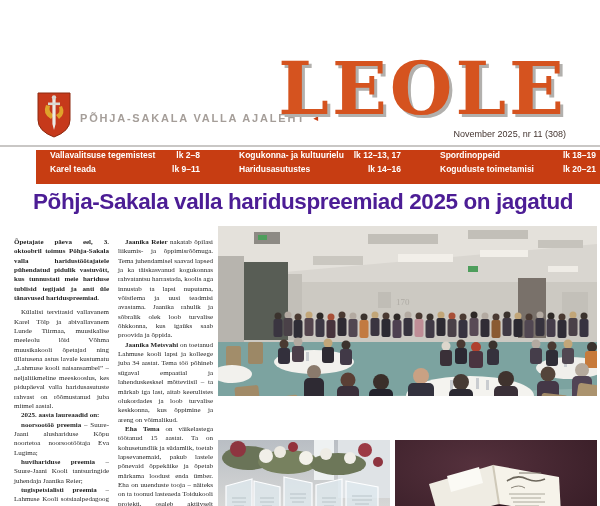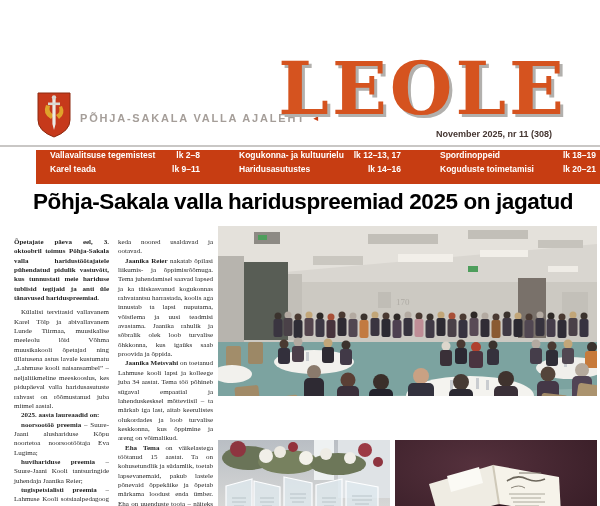--- a/index.html
+++ b/index.html
@@ -7,36 +7,36 @@
         font-family:"Liberation Serif",serif;margin-top:48px;}
 
   
   .coat{position:absolute;left:37px;top:44px;width:34px;height:46px;}
   .subtitle{position:absolute;left:80px;top:64px;font-family:"Liberation Sans",sans-serif;
             font-weight:bold;font-size:11px;letter-spacing:1.8px;color:#a59e99;white-space:nowrap;}
   .subtitle-arrow{color:#c73d12;font-size:8px;margin-left:6px;letter-spacing:0;position:relative;top:-1px;}
   .title{position:absolute;right:33px;top:0px;font-family:"DejaVu Serif",serif;font-weight:bold;
          font-size:72px;line-height:82px;letter-spacing:3px;color:#d5531f;
          text-shadow:3px 3px 0 #b2b0ad;white-space:nowrap;}
-  .issue{position:absolute;right:48px;top:81px;font-family:"Liberation Sans",sans-serif;
-         font-weight:bold;font-size:9px;color:#443530;}
+  .issue{position:absolute;right:34px;top:81px;font-family:"Liberation Sans",sans-serif;
+         font-weight:normal;font-size:9px;color:#443530;}
   .rule{position:absolute;left:0;top:97px;width:600px;height:2px;background:#c9c7c5;}
 
   
   .nav{position:absolute;left:36px;top:102px;width:574px;height:34px;background:#c73d12;
        display:flex;align-items:flex-start;justify-content:space-between;
        padding:0 14px;box-sizing:border-box;}
   .nav-col{display:flex;flex-direction:column;gap:3px;}
   .nav-col.c1{width:150px}.nav-col.c2{width:162px}.nav-col.c3{width:156px}
   .nav-row{display:flex;justify-content:space-between;font-family:"Liberation Sans",sans-serif;
            font-weight:bold;font-size:8.5px;line-height:11px;color:#fff;white-space:nowrap;}
 
   
   .headline{position:absolute;left:33px;top:140px;width:545px;font-family:"Liberation Sans",sans-serif;
-            font-weight:bold;font-size:22.5px;line-height:27px;letter-spacing:-0.4px;color:#000000;}
+            font-weight:bold;font-size:22.5px;line-height:27px;letter-spacing:-0.4px;color:#4c1d95;}
 
   
   .col{position:absolute;top:190px;width:95px;}
   .col.c1{left:14px}.col.c2{left:118px}
   .col p{margin:0;font-size:7px;line-height:9.35px;text-align:justify;color:#262626;text-indent:7px;}
   .col p.lead{font-weight:bold;margin-bottom:5px;}
   .col p.first{text-indent:0;}
   .term{font-weight:bold;}
   .laur-intro{font-weight:bold;}
 
@@ -109,21 +109,20 @@
     <p class="lead first">Õpetajate päeva eel, 3. oktoobril toimus Põhja-Sakala valla haridustöötajatele pühendatud pidulik vastuvõtt, kus tunnustati meie hariduse tublisid tegijaid ja anti üle tänavused hariduspreemiad.</p>
     <p>Külalisi tervitasid vallavanem Karel Tölp ja abivallavanem Lunde Tiirmaa, muusikalise meeleolu lõid Võhma muusikakooli õpetajad ning üllatusena astus lavale kustumatu „Lahmuse kooli naisansambel” – neljaliikmeline meeskooslus, kes pidupäeval valla haridusasutuste rahvast on rõõmustanud juba mitmel aastal.</p>
     <p class="laur-intro">2025. aasta laureaadid on:</p>
     <p><span class="term">noorsootöö preemia</span><span> – Suure-Jaani alushariduse Kõpu noortetoa noorsootöötaja Eva Lugima;</span></p>
     <p><span class="term">huvihariduse preemia</span><span> – Suure-Jaani Kooli tantsuringide juhendaja Jaanika Reier;</span></p>
     <p><span class="term">tugispetsialisti preemia</span><span> – Lahmuse Kooli sotsiaalpedagoog ja eripedagoog Jaanika Metsvahi;</span></p>
     <p><span class="term">alushariduse õpetaja preemia</span><span> – Suure-Jaani lasteaia Sipsik õpetaja Eha Kukk;</span></p>
   </div>
 
   <div class="col c2">
-    <p class="first"><span class="term"></span><span>keda noored usaldavad ja ootavad.</span></p>
     <p><span class="term">Jaanika Reier</span><span> nakatab õpilasi liikumis- ja õppimisrõõmuga. Tema juhendamisel saavad lapsed ja ka täiskasvanud kogukonnas rahvatantsu harrastada, koolis aga innustab ta lapsi nuputama, võistlema ja uusi teadmisi avastama. Jaanika rahulik ja sõbralik olek loob turvalise õhkkonna, kus igaüks saab proovida ja õppida.</span></p>
     <p><span class="term">Jaanika Metsvahi</span><span> on toetanud Lahmuse kooli lapsi ja kolleege juba 34 aastat. Tema töö põhineb sügaval empaatial ja lahenduskesksel mõtteviisil – ta märkab iga last, aitab keerulistes olukordades ja loob turvalise keskkonna, kus õppimine ja areng on võimalikud.</span></p>
     <p><span class="term">Eha Tema</span><span> on väikelastega töötanud 15 aastat. Ta on kohusetundlik ja südamlik, toetab lapsevanemaid, pakub lastele põnevaid õppekäike ja õpetab märkama loodust enda ümber. Eha on uuenduste tooja – näiteks on ta toonud lasteaeda Toidukooli projekti, osaleb aktiivselt maakondlikel koolitustel ja jagab saadud teadmisi.</span></p>
   </div>
 
   <div class="photo photo-main">
     <svg viewBox="0 0 379 207" width="379" height="207" preserveAspectRatio="none">
 
       <rect x="0" y="0" width="379" height="78" fill="#d9d6d0"></rect>
       <polygon points="0,0 379,0 379,18 0,52" fill="#e4e1db"></polygon>

